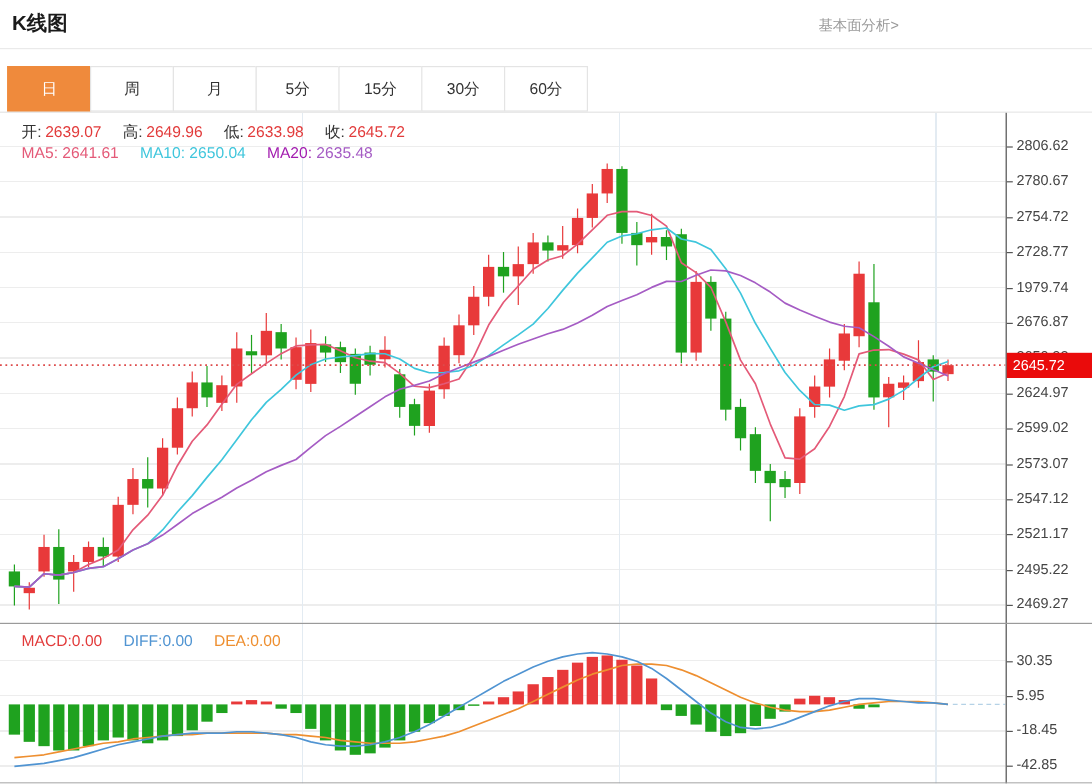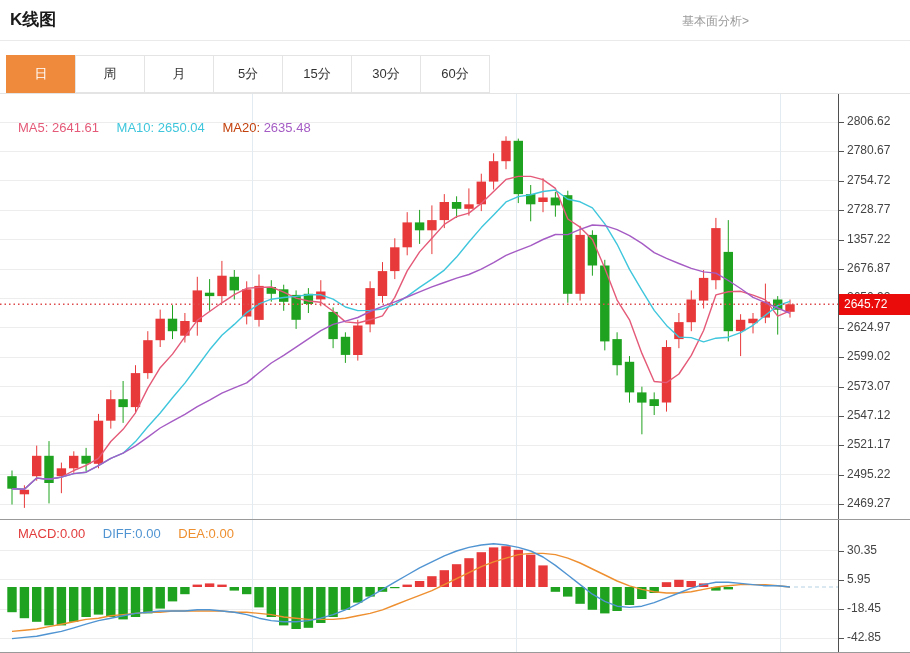--- a/index.html
+++ b/index.html
@@ -298,21 +298,21 @@
   <div class="axis" id="axis">
       <div class="tick-dash" style="top: 28px;"></div>
       <div class="tick-label" style="top: 20px;">2806.62</div>
       <div class="tick-dash" style="top: 57px;"></div>
       <div class="tick-label" style="top: 49px;">2780.67</div>
       <div class="tick-dash" style="top: 87px;"></div>
       <div class="tick-label" style="top: 79px;">2754.72</div>
       <div class="tick-dash" style="top: 116px;"></div>
       <div class="tick-label" style="top: 108px;">2728.77</div>
       <div class="tick-dash" style="top: 146px;"></div>
-      <div class="tick-label" style="top: 138px;">1357.22</div>
+      <div class="tick-label" style="top: 138px;">1979.74</div>
       <div class="tick-dash" style="top: 175px;"></div>
       <div class="tick-label" style="top: 167px;">2676.87</div>
       <div class="tick-dash" style="top: 204px;"></div>
       <div class="tick-label" style="top: 196px;">2650.92</div>
       <div class="tick-dash" style="top: 234px;"></div>
       <div class="tick-label" style="top: 226px;">2624.97</div>
       <div class="tick-dash" style="top: 263px;"></div>
       <div class="tick-label" style="top: 255px;">2599.02</div>
       <div class="tick-dash" style="top: 293px;"></div>
       <div class="tick-label" style="top: 285px;">2573.07</div>
@@ -328,25 +328,31 @@
       <div class="tick-label" style="top: 449px;">30.35</div>
       <div class="tick-dash" style="top: 486px;"></div>
       <div class="tick-label" style="top: 478px;">5.95</div>
       <div class="tick-dash" style="top: 515px;"></div>
       <div class="tick-label" style="top: 507px;">-18.45</div>
       <div class="tick-dash" style="top: 544px;"></div>
       <div class="tick-label" style="top: 536px;">-42.85</div>
       <div class="price-badge" style="top: 200px; background: rgb(234, 11, 11);">2645.72</div>
     </div>
 
+  <div class="info-row ohlc-row">
+    <span class="lbl">开:</span><span class="gap ohlc-val" style="color: rgb(226, 59, 59);">2639.07</span>
+    <span class="lbl">高:</span><span class="gap ohlc-val" style="color: rgb(226, 59, 59);">2649.96</span>
+    <span class="lbl">低:</span><span class="gap ohlc-val" style="color: rgb(226, 59, 59);">2633.98</span>
+    <span class="lbl">收:</span><span class="ohlc-val" style="color: rgb(226, 59, 59);">2645.72</span>
+  </div>
 
   <div class="info-row ma-row">
     <span class="ma5-c" style="color: rgb(228, 90, 120);">MA5:</span> <span class="gap ma5-c" style="color: rgb(228, 90, 120);">2641.61</span>
     <span class="ma10-c" style="color: rgb(63, 198, 220);">MA10:</span> <span class="gap ma10-c" style="color: rgb(63, 198, 220);">2650.04</span>
-    <span class="ma20-c" style="color: #c2410c;">MA20:</span> <span class="gap ma20-c" style="color: rgb(165, 92, 196);">2635.48</span>
+    <span class="ma20-c" style="color: #a21caf;">MA20:</span> <span class="gap ma20-c" style="color: rgb(165, 92, 196);">2635.48</span>
   </div>
 
   <div class="info-row macd-row">
     <span class="macd-c" style="color: rgb(226, 59, 59);">MACD:</span><span class="gap macd-c" style="color: rgb(226, 59, 59);">0.00</span>
     <span class="diff-c" style="color: rgb(80, 148, 210);">DIFF:</span><span class="gap diff-c" style="color: rgb(80, 148, 210);">0.00</span>
     <span class="dea-c" style="color: rgb(238, 143, 48);">DEA:</span><span class="dea-c" style="color: rgb(238, 143, 48);">0.00</span>
   </div>
 </div>
 
 </body></html>

